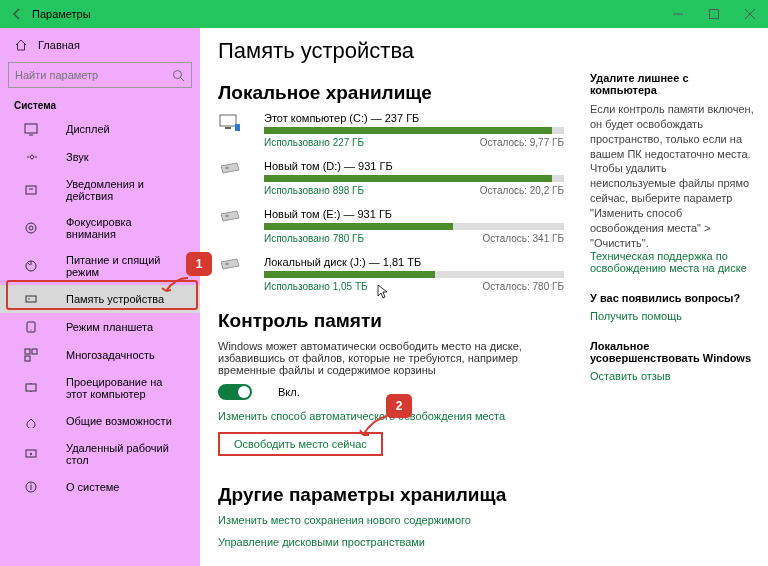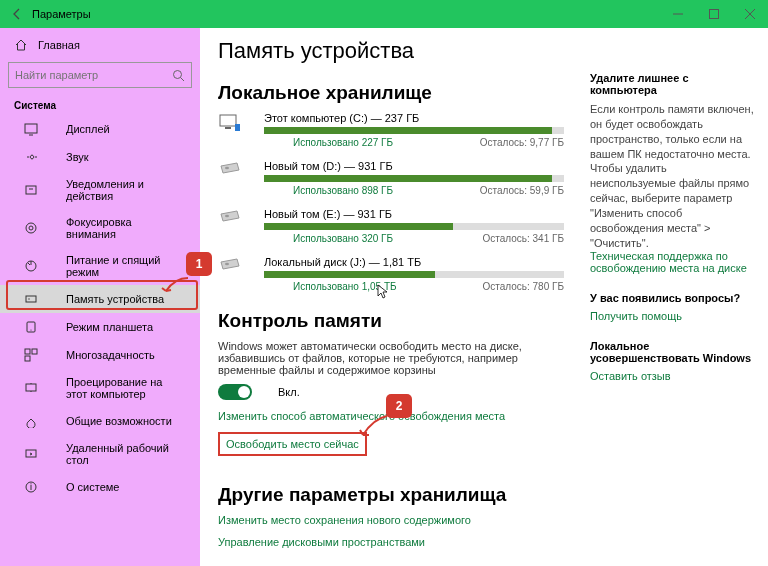--- a/index.html
+++ b/index.html
@@ -28,28 +28,28 @@
 .main { flex: 1; padding: 10px 18px 10px 18px; overflow-y: auto; }
 .main h1 { font-size: 22px; font-weight: 400; margin-bottom: 14px; }
 .main h2 { font-size: 19px; font-weight: 600; margin: 18px 0 8px 0; }
 .drive { display: flex; gap: 22px; margin-bottom: 12px; }
 .drive .dicon { width: 24px; padding-top:2px; display:flex; align-items:flex-start; justify-content:center;}
 .drive .dbody { flex: 1; }
 .drive .dname { font-size: 11px; margin-bottom: 3px; }
 .bar { height: 7px; background: #ddd; position: relative; margin-bottom: 3px; }
 .bar .fill { position: absolute; left: 0; top: 0; bottom: 0; background: #4a8b2c; }
 .drive .dstats { display: flex; justify-content: space-between; font-size: 10px; }
-.used { color: #0f7b3e; margin-left: 29px; }
+.used { color: #0f7b3e; }
 .remain { color: #666; }
 .storagesense p { font-size: 11px; color: #333; margin-bottom: 8px; max-width:320px;}
 .toggle { display: flex; align-items: center; gap: 26px; margin-bottom: 10px; }
 .toggle .switch { width: 34px; height: 16px; background: #0f7b3e; border-radius: 8px; position: relative; }
 .toggle .knob { position: absolute; right: 2px; top: 2px; width: 12px; height: 12px; background: #fff; border-radius: 50%; }
 .link { color: #0f7b3e; font-size: 11px; display: block; margin-bottom: 10px; }
-.callout2 { border:2px solid #d43a2f; padding:4px 6px; display:inline-block; margin-bottom:10px;}
+.callout2 { border:2px solid #d43a2f; padding:4px 14px; display:inline-block; margin-bottom:10px;}
 .badge2 { left:386px; top:394px;}
 .arrow2 { position:absolute; left:357px; top:413px; width:32px; height:26px; pointer-events:none;}
 .rightcol { width: 186px; padding: 44px 14px 10px 8px; font-size: 11px; }
 .rightcol h3 { font-size: 11px; font-weight: 600; margin-bottom: 6px; }
 .rightcol p { color: #444; line-height:1.35;}
 .rightcol .link { margin-bottom: 18px; }
 .cursor { position:absolute; left:377px; top:284px; pointer-events:none;}
 svg { display:block; }
 </style>
 </head>
@@ -245,38 +245,38 @@
                 <ellipse cx="8" cy="6" rx="2" ry="1.3" fill="#999"></ellipse>
               </svg>
             </div>
             <div class="dbody">
               <div class="dname">Новый том (D:) — 931 ГБ</div>
               <div class="bar">
                 <div class="fill" style="width:96%"></div>
               </div>
               <div class="dstats">
                 <span class="used">Использовано 898 ГБ</span>
-                <span class="remain">Осталось: 59,9 ГБ</span>
+                <span class="remain">Осталось: 20,2 ГБ</span>
               </div>
             </div>
           </div>
           <div class="drive">
             <div class="dicon">
               <svg width="22" height="14" viewBox="0 0 22 14">
                 <path d="M2 4 L18 1 L20 8 L4 11 Z" fill="#d0d0d0" stroke="#999"></path>
                 <ellipse cx="8" cy="6" rx="2" ry="1.3" fill="#999"></ellipse>
               </svg>
             </div>
             <div class="dbody">
               <div class="dname">Новый том (E:) — 931 ГБ</div>
               <div class="bar">
                 <div class="fill" style="width:63%"></div>
               </div>
               <div class="dstats">
-                <span class="used">Использовано 320 ГБ</span>
+                <span class="used">Использовано 780 ГБ</span>
                 <span class="remain">Осталось: 341 ГБ</span>
               </div>
             </div>
           </div>
           <div class="drive">
             <div class="dicon">
               <svg width="22" height="14" viewBox="0 0 22 14">
                 <path d="M2 4 L18 1 L20 8 L4 11 Z" fill="#d0d0d0" stroke="#999"></path>
                 <ellipse cx="8" cy="6" rx="2" ry="1.3" fill="#999"></ellipse>
               </svg>

